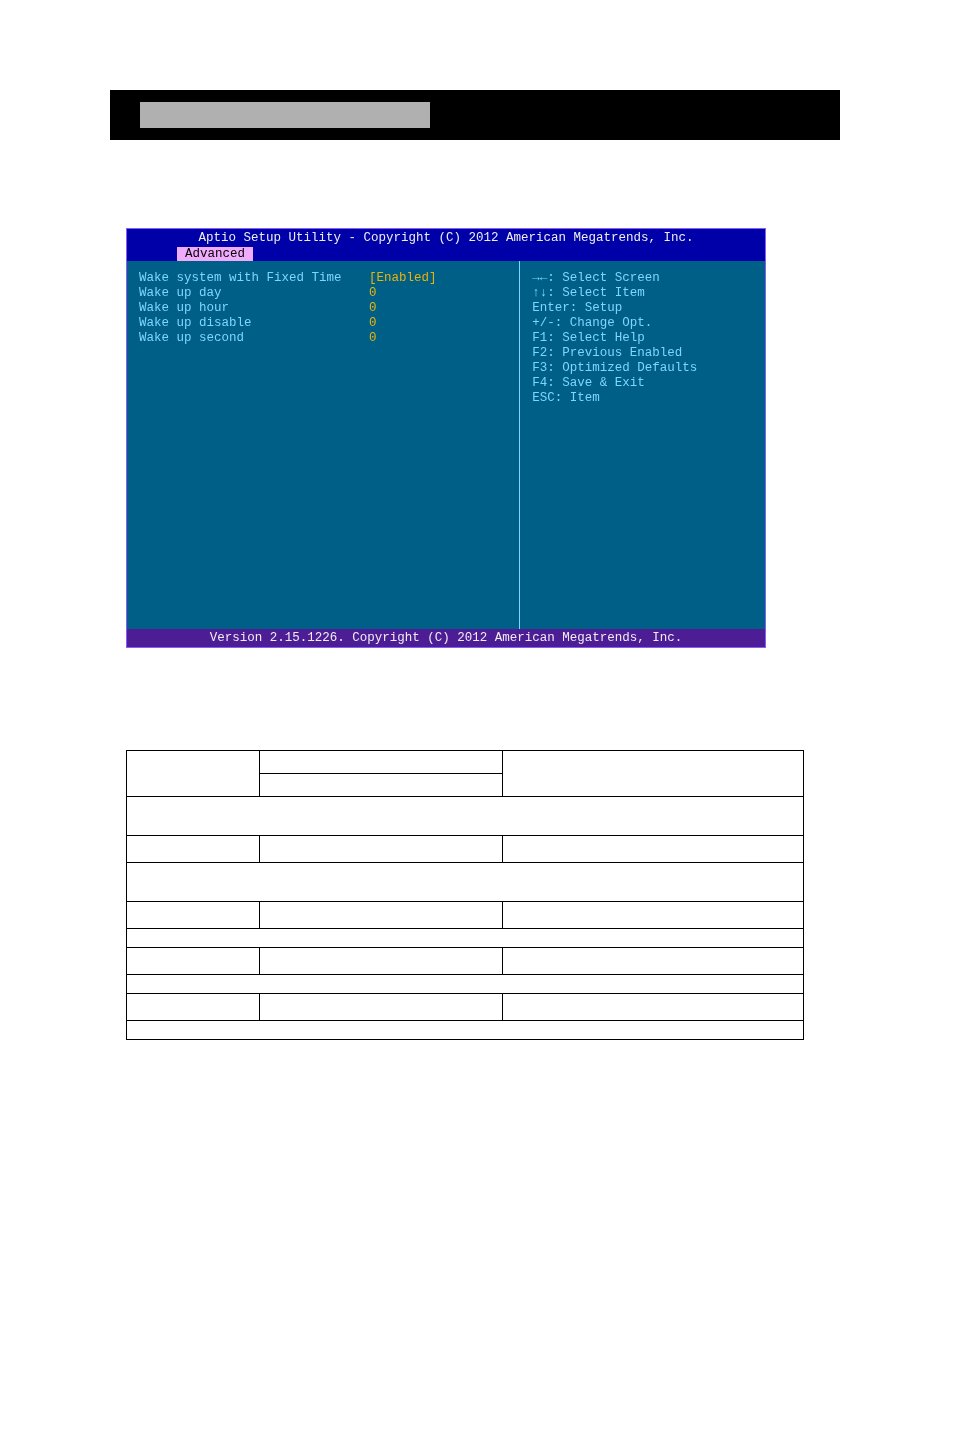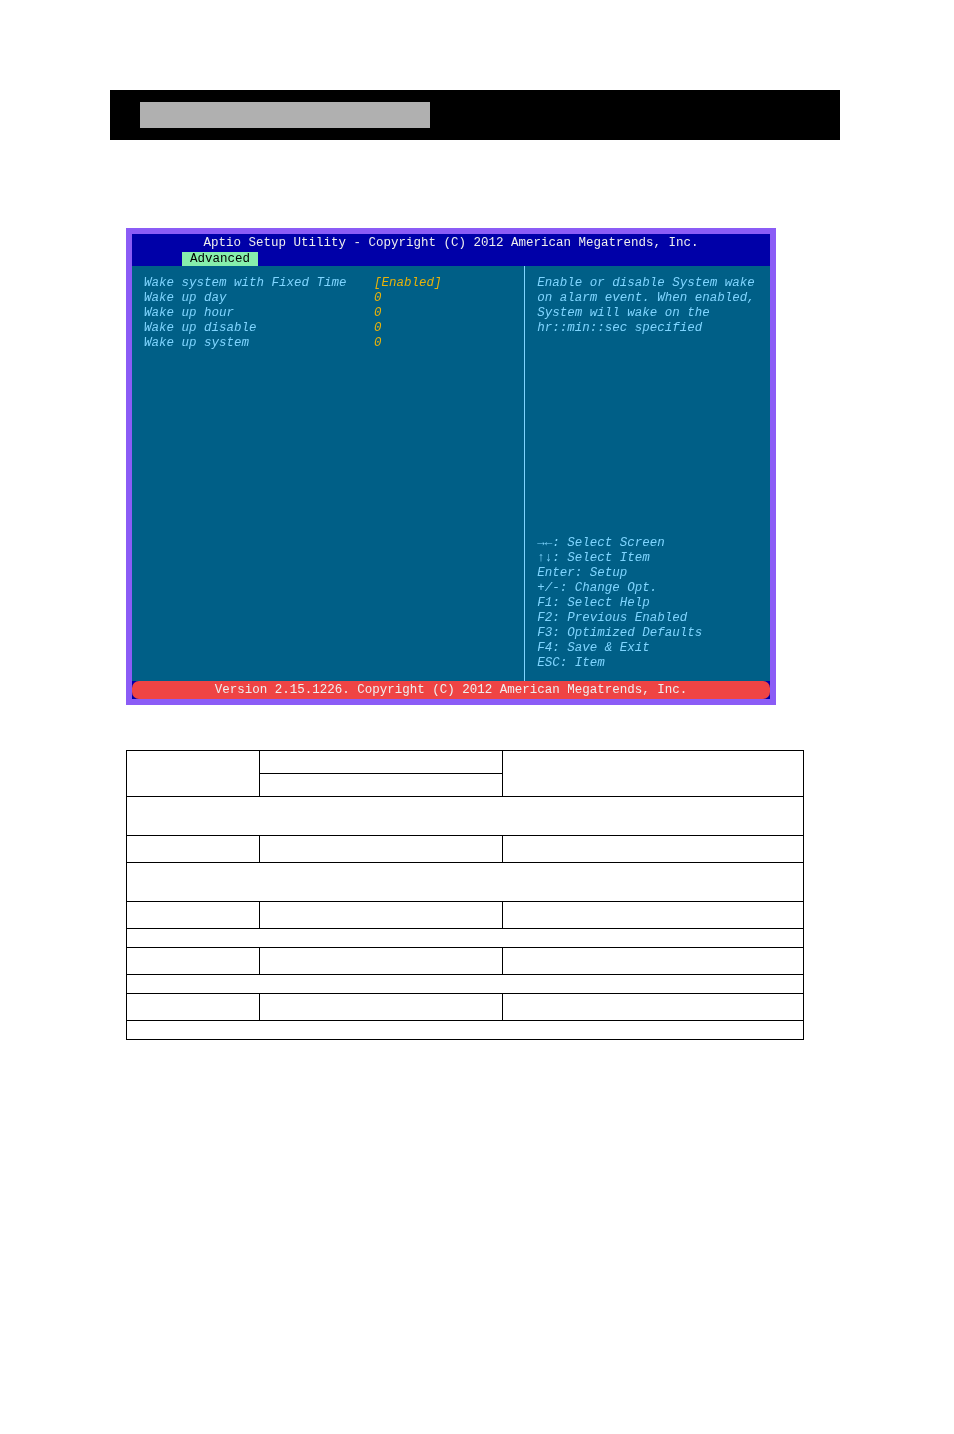--- a/index.html
+++ b/index.html
@@ -30,44 +30,43 @@
 
   .bios-container {
     position: absolute;
     top: 228px;
     left: 126px;
     width: 638px;
     background: #0000a8;
     font-family: "Courier New", monospace;
     font-size: 12.5px;
     color: #eee;
-    border: 6px solid #8b5cf6;
+    border: 1px solid #8b5cf6;
   }
   .bios-title {
     text-align: center;
     color: #eee;
     padding: 2px 0;
     font-size: 12.5px;
   }
   .bios-tabs {
     background: #0000a8;
     padding: 0 0 0 50px;
   }
   .bios-tab {
     display: inline-block;
-    background: #86efac;
+    background: #f0abfc;
     color: #000;
     padding: 0 8px;
     font-size: 12.5px;
   }
   .bios-body {
     background: #005f87;
     display: flex;
-    height: 415px;
-    font-style: italic;
+    height: 368px;
   }
   .bios-left {
     flex: 1.25;
     padding: 10px 12px;
     border-right: 1px solid #7fd5ff;
   }
   .bios-right {
     flex: 0.75;
     padding: 10px 12px;
     color: #7fd5ff;
@@ -78,26 +77,25 @@
   .bios-row {
     display: flex;
     color: #7fd5ff;
     line-height: 1.2;
   }
   .bios-row .label { width: 230px; }
   .bios-row .value { color: #eab308; }
   .bios-help-top { line-height: 1.2; }
   .bios-help-bottom { line-height: 1.2; }
   .bios-footer {
-    background: #ef4444;
+    background: #4c1d95;
     text-align: center;
     color: #eee;
     padding: 2px 0;
     font-size: 12.5px;
-    border-radius: 7px;
   }
 
   .doctable {
     position: absolute;
     top: 750px;
     left: 126px;
     width: 678px;
     border-collapse: collapse;
     font-size: 11px;
   }
@@ -134,32 +132,26 @@
       </div>
       <div class="bios-row">
         <span class="label">Wake up hour</span>
         <span class="value">0</span>
       </div>
       <div class="bios-row">
         <span class="label">Wake up disable</span>
         <span class="value">0</span>
       </div>
       <div class="bios-row">
-        <span class="label">Wake up system</span>
+        <span class="label">Wake up second</span>
         <span class="value">0</span>
       </div>
       <div class="bios-row">&nbsp;</div>
     </div>
     <div class="bios-right">
-      <div class="bios-help-top">
-        <div>Enable or disable System wake</div>
-        <div>on alarm event. When enabled,</div>
-        <div>System will wake on the</div>
-        <div>hr::min::sec specified</div>
-      </div>
       <div class="bios-help-bottom">
         <div>→←: Select Screen</div>
         <div>↑↓: Select Item</div>
         <div>Enter: Setup</div>
         <div>+/-: Change Opt.</div>
         <div>F1: Select Help</div>
         <div>F2: Previous Enabled</div>
         <div>F3: Optimized Defaults</div>
         <div>F4: Save &amp; Exit</div>
         <div>ESC: Item</div>

